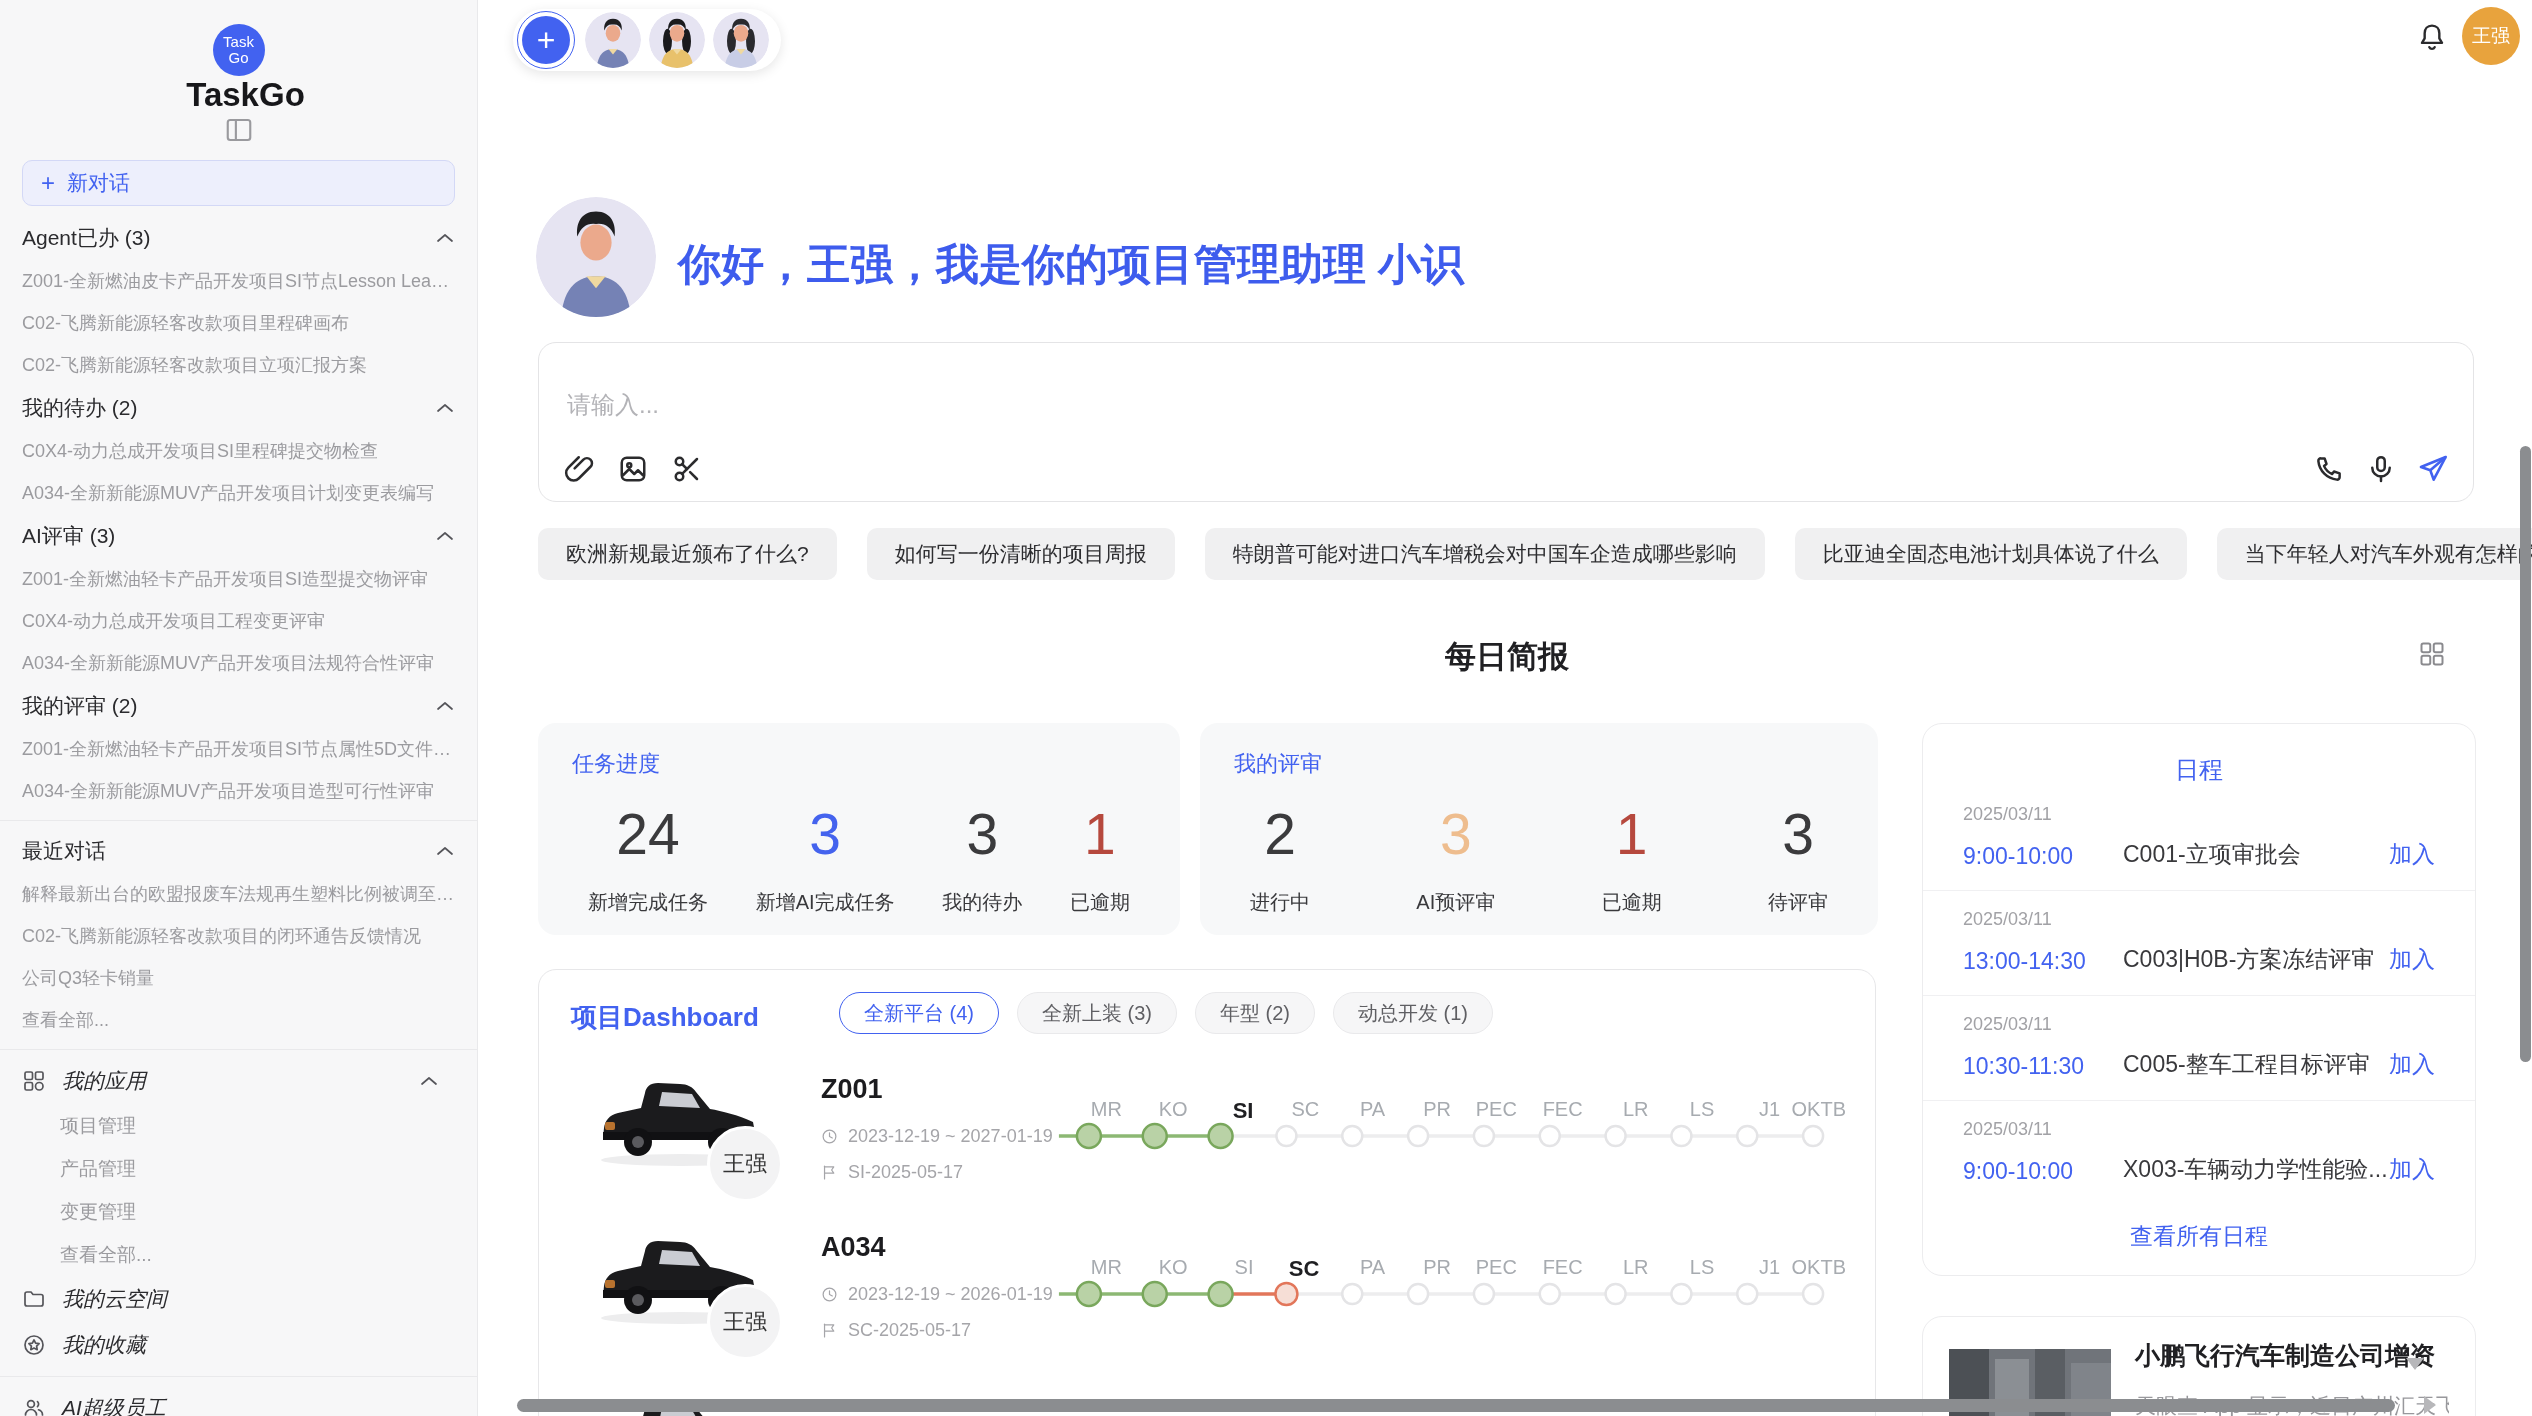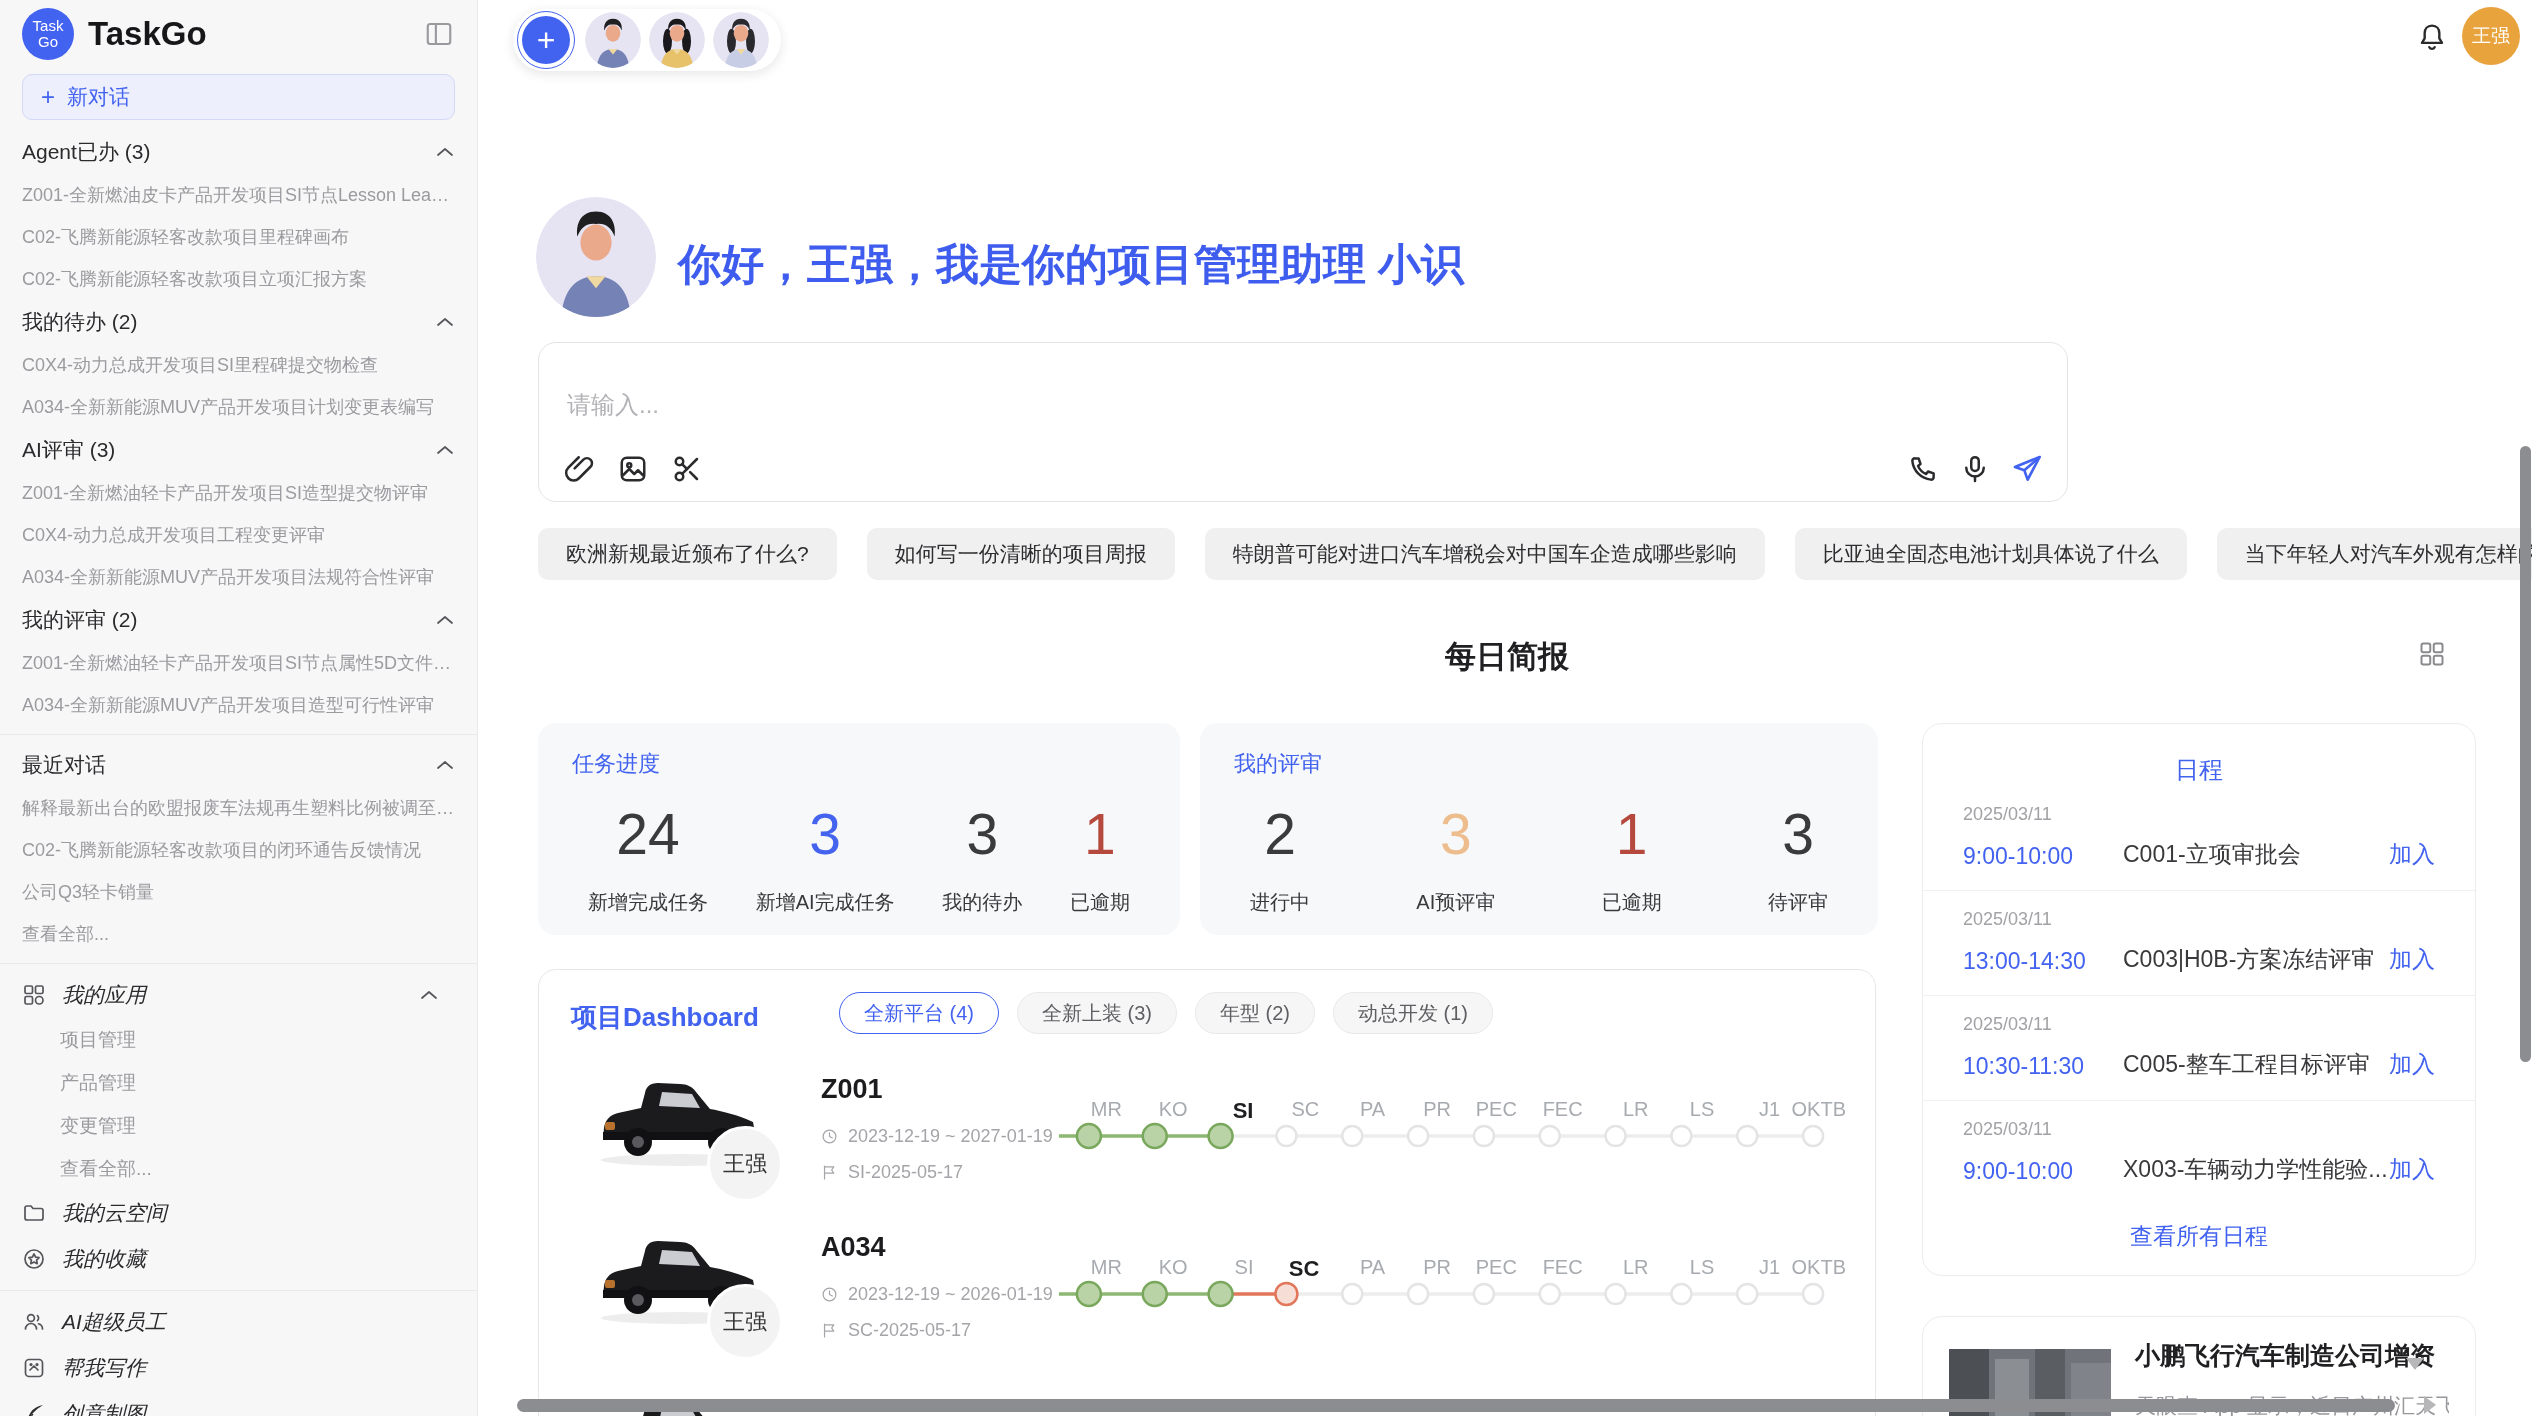--- a/index.html
+++ b/index.html
@@ -3,21 +3,21 @@
 <meta charset="utf-8">
 <style>
   * { margin:0; padding:0; box-sizing:border-box; }
   html,body { width:2532px; height:1416px; overflow:hidden; background:#ffffff;
     font-family:"Liberation Sans","DejaVu Sans",sans-serif; }
 
   
   #sidebar { position:absolute; left:0; top:0; width:478px; height:1416px;
     background:#f7f7f8; border-right:1px solid #e9e9eb; overflow:hidden; }
   .side-pad { padding:0 22px; }
-  #logo-row { display:flex; align-items:center; padding:8px 22px 8px 22px; }
+  #logo-row { display:flex; align-items:center; padding:24px 22px 8px 22px;flex-direction:column; }
   #logo-circle { width:52px; height:52px; border-radius:50%; background:#4262f0; color:#fff;
     display:flex; flex-direction:column; align-items:center; justify-content:center;
     font-size:15px; line-height:16px; font-weight:400; }
   #app-title { font-size:33px; font-weight:700; color:#17171a; margin-left:14px; flex:1; }
   #new-chat-btn { margin:6px 22px 10px 22px; height:46px; border-radius:10px;
     background:#edeffc; border:1px solid #d3d8f6; display:flex; align-items:center;
     padding:0 18px; color:#4262f0; font-size:21px; cursor:pointer; }
   #new-chat-btn .plus { font-size:24px; margin-right:12px; font-weight:400; }
   .sec-header { display:flex; align-items:center; height:44px; color:#2b2b2e; font-size:21px; }
   .sec-header .t { flex:1; }
@@ -43,21 +43,21 @@
   #user-badge { position:absolute; left:2462px; top:7px; width:58px; height:58px; border-radius:50%;
     background:#e8a33d; color:#fff; font-size:19px; display:flex; align-items:center;
     justify-content:center; cursor:pointer; }
 
   
   #greet-avatar { position:absolute; left:536px; top:197px; width:120px; height:120px;
     border-radius:50%; overflow:hidden; }
   #greeting { position:absolute; left:678px; top:236px; font-size:43px; font-weight:700; color:#3e5ced; }
 
   
-  #composer { position:absolute; left:538px; top:342px; width:1530px; height:160px;
+  #composer { position:absolute; left:538px; top:342px; width:1936px; height:160px;
     border:1.5px solid #e4e4e6; border-radius:18px; background:#fff; }
   #composer input { position:absolute; left:28px; top:48px; width:1500px; border:none;
     outline:none; background:transparent; font-size:24px; color:#333;
     font-family:"Liberation Sans","DejaVu Sans",sans-serif; }
   #composer input::placeholder { color:#b3b3b7; }
   .comp-icons-left { position:absolute; left:24px; bottom:16px; display:flex; gap:22px; }
   .comp-icons-right { position:absolute; right:24px; bottom:16px; display:flex; gap:20px; align-items:center; }
   .icon-btn { width:32px; height:32px; cursor:pointer; display:flex; align-items:center; justify-content:center; }
 
   

